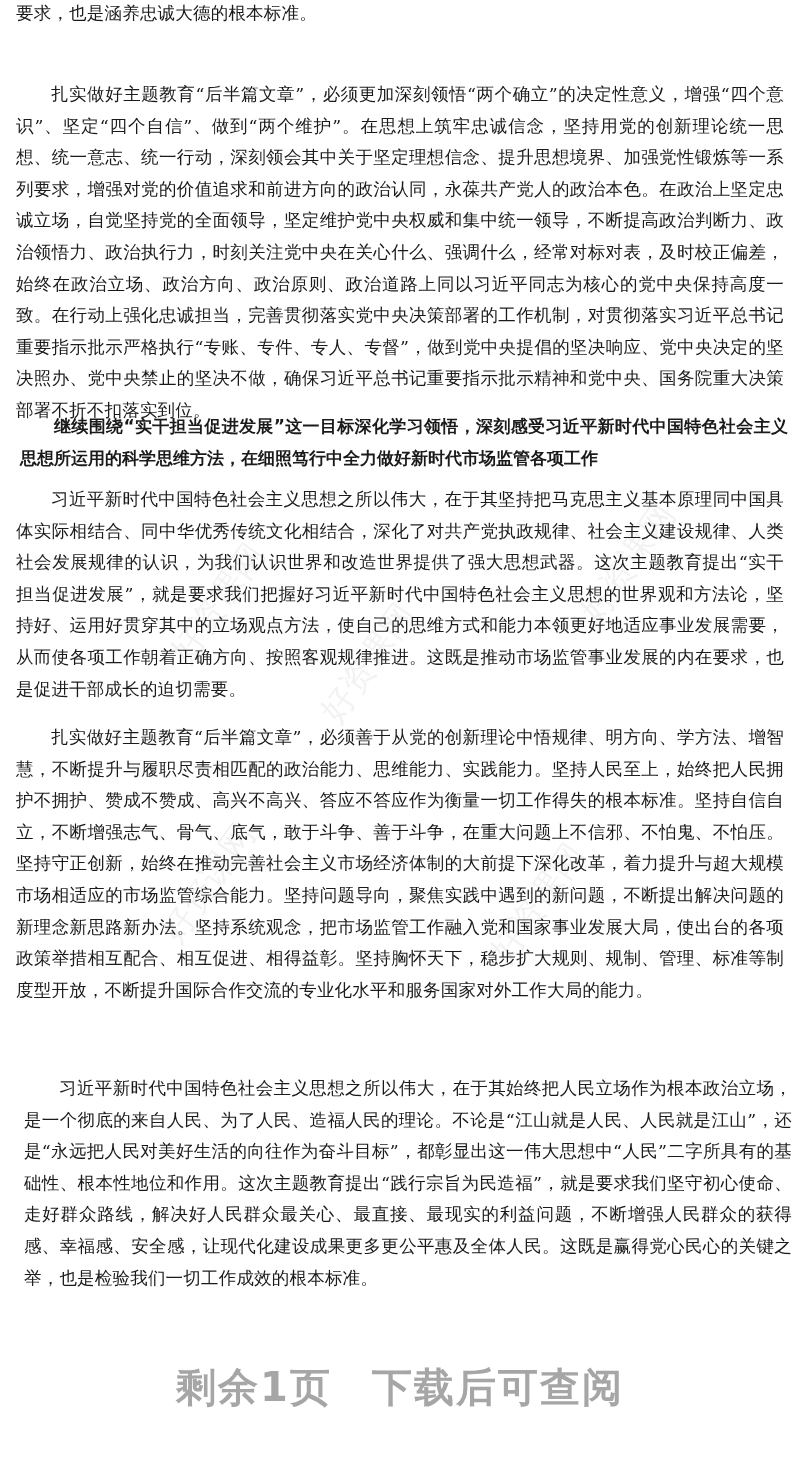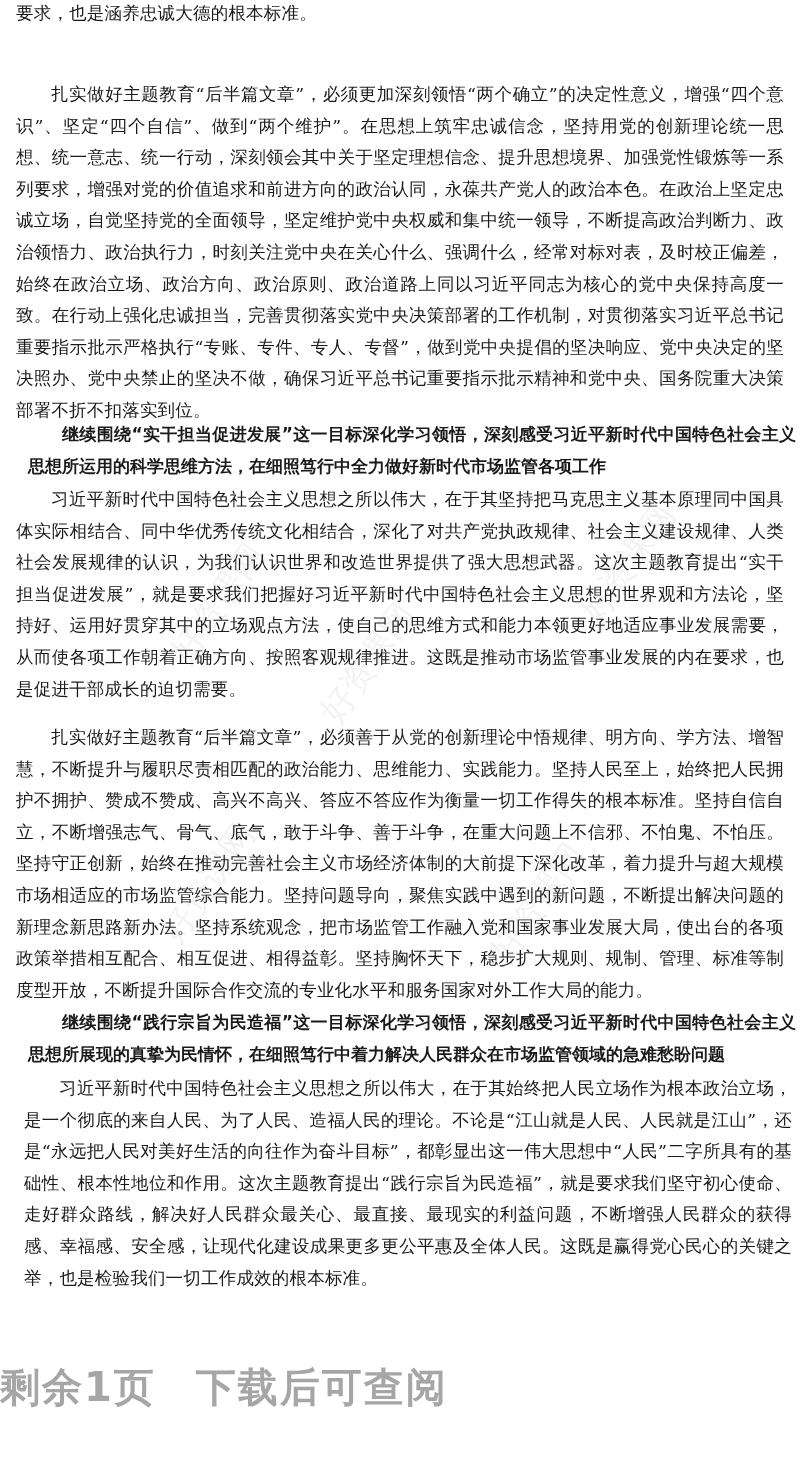--- a/index.html
+++ b/index.html
@@ -14,30 +14,30 @@
     font-size: 17.5px; line-height: 31.6px;
     text-align: justify; text-indent: 2em;
     letter-spacing: 0.2px;
     margin: 0;
   }
   .para.noindent { text-indent: 0; }
   .heading {
     position: absolute; left: 16px; width: 768px;
     font-family: "DejaVu Sans", "Liberation Sans", sans-serif;
     font-weight: bold; font-size: 17px; line-height: 31.6px;
-    text-align: justify; text-indent: 2em; margin: 12px;
+    text-align: justify; text-indent: 2em; margin: 4px;
     color: #1a1a1a;
   }
   .watermark {
     position: absolute; font-family: "DejaVu Sans", sans-serif;
     font-size: 34px; color: rgba(0,0,0,0.05);
     transform: rotate(-55deg); white-space: nowrap; pointer-events: none;
   }
   .more-banner {
-    position: absolute; left: 0; top: 1362px; width: 800px; text-align: left;
+    position: absolute; left: 0; top: 1362px; width: 800px; text-align: center;
     font-family: "DejaVu Sans", "Liberation Sans", sans-serif;
     font-weight: bold; font-size: 40px; color: #a6a6a6; letter-spacing: 2px;
     line-height: 50px;
   }
   .more-banner .gap { display: inline-block; width: 40px; }
 </style>
 </head>
 <body>
 
 <div class="page">
@@ -51,20 +51,19 @@
   <p class="para noindent" style="top:-2px;">要求，也是涵养忠诚大德的根本标准。</p>
 
   <p class="para" style="top:79px;">扎实做好主题教育“后半篇文章”，必须更加深刻领悟“两个确立”的决定性意义，增强“四个意识”、坚定“四个自信”、做到“两个维护”。在思想上筑牢忠诚信念，坚持用党的创新理论统一思想、统一意志、统一行动，深刻领会其中关于坚定理想信念、提升思想境界、加强党性锻炼等一系列要求，增强对党的价值追求和前进方向的政治认同，永葆共产党人的政治本色。在政治上坚定忠诚立场，自觉坚持党的全面领导，坚定维护党中央权威和集中统一领导，不断提高政治判断力、政治领悟力、政治执行力，时刻关注党中央在关心什么、强调什么，经常对标对表，及时校正偏差，始终在政治立场、政治方向、政治原则、政治道路上同以习近平同志为核心的党中央保持高度一致。在行动上强化忠诚担当，完善贯彻落实党中央决策部署的工作机制，对贯彻落实习近平总书记重要指示批示严格执行“专账、专件、专人、专督”，做到党中央提倡的坚决响应、党中央决定的坚决照办、党中央禁止的坚决不做，确保习近平总书记重要指示批示精神和党中央、国务院重大决策部署不折不扣落实到位。</p>
 
   <h2 class="heading" style="top:407px;">继续围绕“实干担当促进发展”这一目标深化学习领悟，深刻感受习近平新时代中国特色社会主义思想所运用的科学思维方法，在细照笃行中全力做好新时代市场监管各项工作</h2>
 
   <p class="para" style="top:484px;">习近平新时代中国特色社会主义思想之所以伟大，在于其坚持把马克思主义基本原理同中国具体实际相结合、同中华优秀传统文化相结合，深化了对共产党执政规律、社会主义建设规律、人类社会发展规律的认识，为我们认识世界和改造世界提供了强大思想武器。这次主题教育提出“实干担当促进发展”，就是要求我们把握好习近平新时代中国特色社会主义思想的世界观和方法论，坚持好、运用好贯穿其中的立场观点方法，使自己的思维方式和能力本领更好地适应事业发展需要，从而使各项工作朝着正确方向、按照客观规律推进。这既是推动市场监管事业发展的内在要求，也是促进干部成长的迫切需要。</p>
 
   <p class="para" style="top:722px;">扎实做好主题教育“后半篇文章”，必须善于从党的创新理论中悟规律、明方向、学方法、增智慧，不断提升与履职尽责相匹配的政治能力、思维能力、实践能力。坚持人民至上，始终把人民拥护不拥护、赞成不赞成、高兴不高兴、答应不答应作为衡量一切工作得失的根本标准。坚持自信自立，不断增强志气、骨气、底气，敢于斗争、善于斗争，在重大问题上不信邪、不怕鬼、不怕压。坚持守正创新，始终在推动完善社会主义市场经济体制的大前提下深化改革，着力提升与超大规模市场相适应的市场监管综合能力。坚持问题导向，聚焦实践中遇到的新问题，不断提出解决问题的新理念新思路新办法。坚持系统观念，把市场监管工作融入党和国家事业发展大局，使出台的各项政策举措相互配合、相互促进、相得益彰。坚持胸怀天下，稳步扩大规则、规制、管理、标准等制度型开放，不断提升国际合作交流的专业化水平和服务国家对外工作大局的能力。</p>
 
-  <h2 class="heading" style="top:995px;">继续围绕“践行宗旨为民造福”这一目标深化学习领悟，深刻感受习近平新时代中国特色社会主义思想所展现的真挚为民情怀，在细照笃行中着力解决人民群众在市场监管领域的急难愁盼问题</h2>
 
   <p class="para" style="top:1073px;margin-left:8px;">习近平新时代中国特色社会主义思想之所以伟大，在于其始终把人民立场作为根本政治立场，是一个彻底的来自人民、为了人民、造福人民的理论。不论是“江山就是人民、人民就是江山”，还是“永远把人民对美好生活的向往作为奋斗目标”，都彰显出这一伟大思想中“人民”二字所具有的基础性、根本性地位和作用。这次主题教育提出“践行宗旨为民造福”，就是要求我们坚守初心使命、走好群众路线，解决好人民群众最关心、最直接、最现实的利益问题，不断增强人民群众的获得感、幸福感、安全感，让现代化建设成果更多更公平惠及全体人民。这既是赢得党心民心的关键之举，也是检验我们一切工作成效的根本标准。</p>
 
   <div class="more-banner">
     <span>剩余1页</span><span class="gap"></span><span>下载后可查阅</span>
   </div>
 </div>
 
 </body></html>

